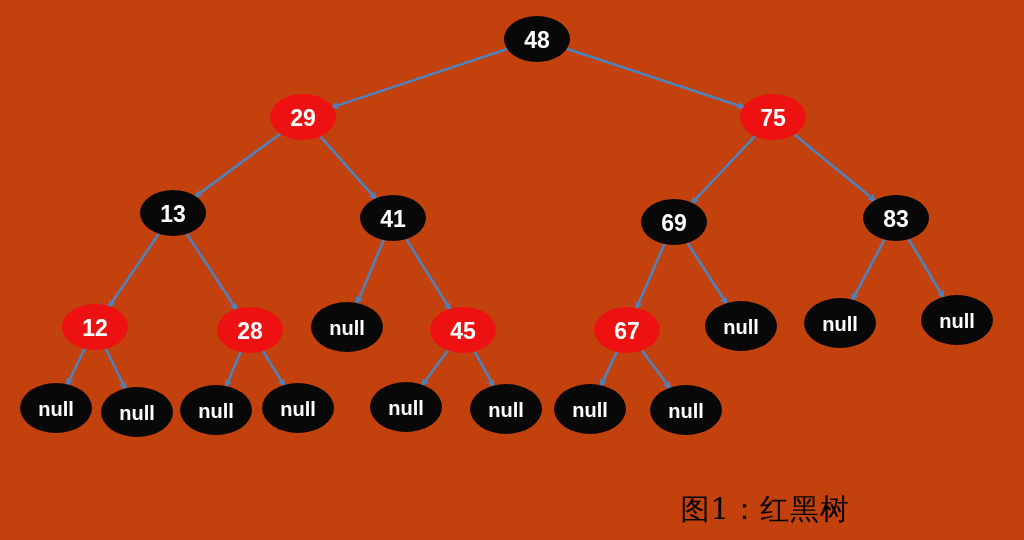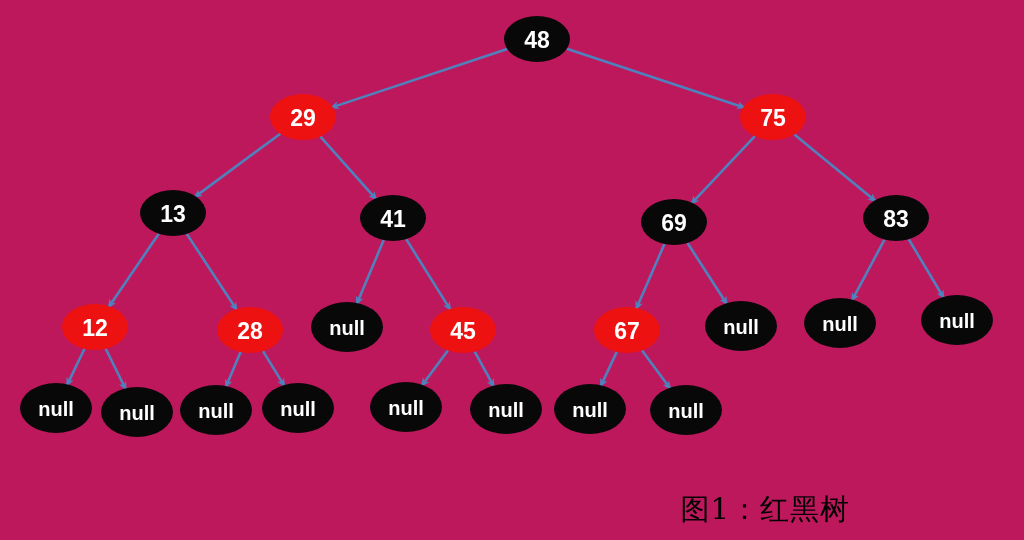--- a/index.html
+++ b/index.html
@@ -5,21 +5,21 @@
   html, body {
     margin: 0;
     padding: 0;
     background: #ffffff;
     font-family: "Liberation Sans", sans-serif;
   }
   .stage {
     position: relative;
     width: 1024px;
     height: 540px;
-    background: #be185d;
+    background: #c2410c;
     overflow: hidden;
   }
   #tree-svg {
     position: absolute;
     left: 0;
     top: 0;
   }
   .node-label-num {
     font-family: "Liberation Sans", sans-serif;
     font-weight: bold;

